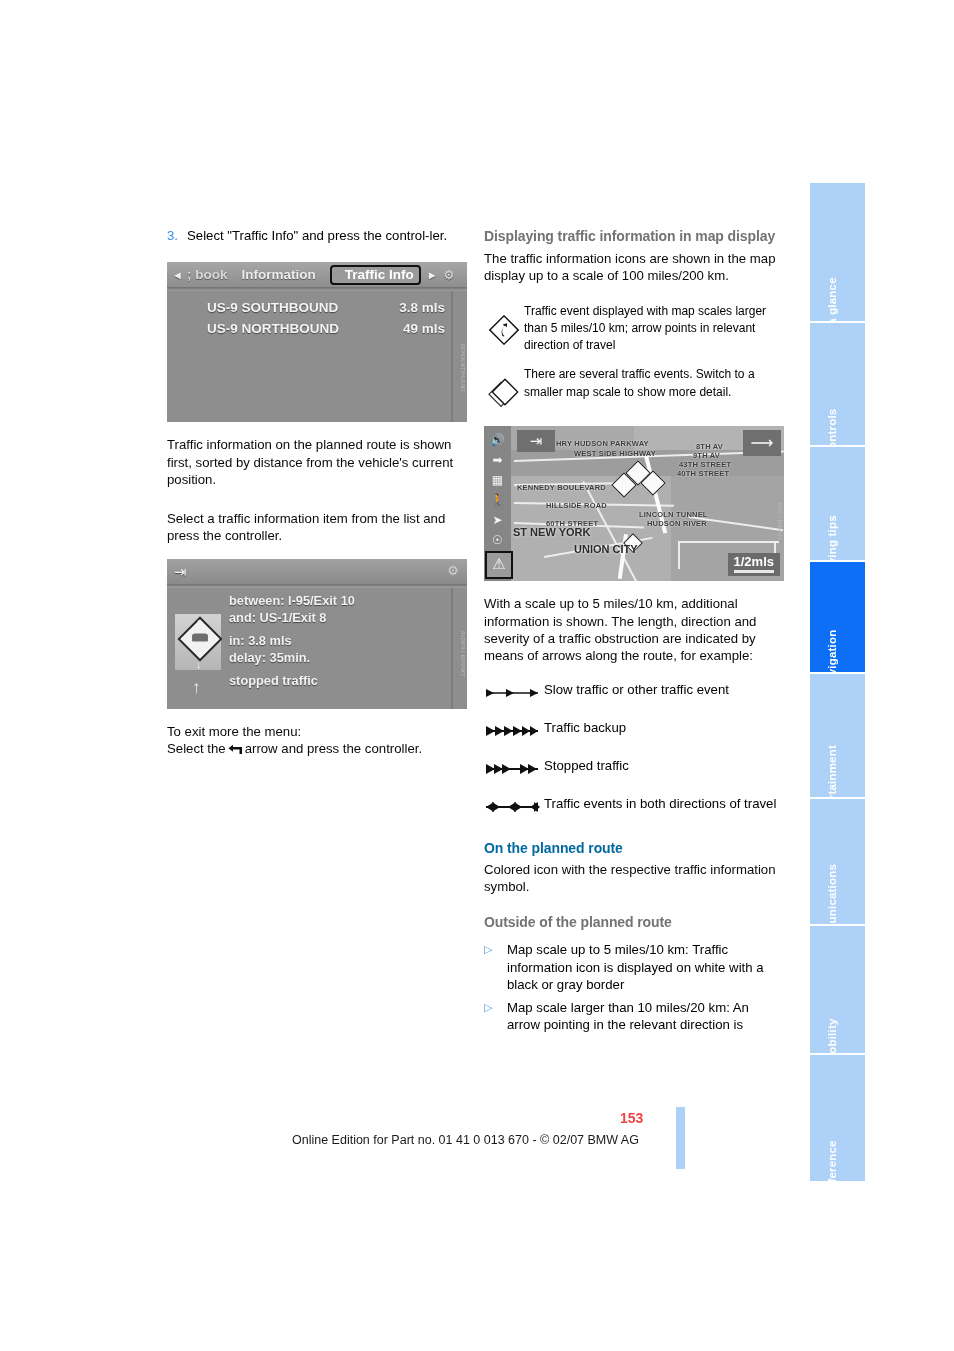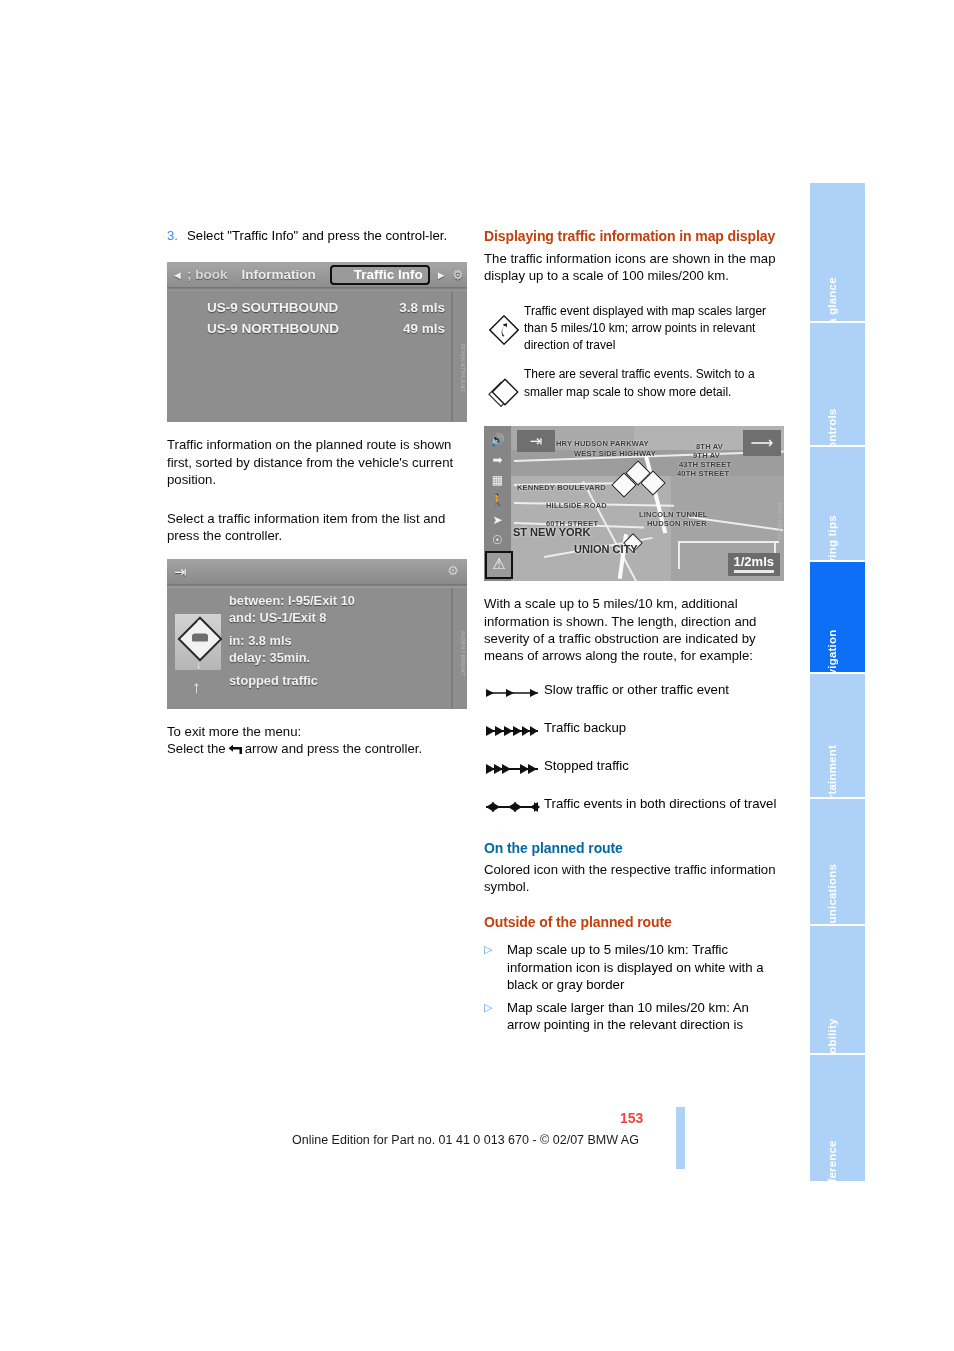--- a/index.html
+++ b/index.html
@@ -44,21 +44,21 @@
   }
   h2.section-head {
     font-size: 14px;
     line-height: 18px;
     font-weight: bold;
     color: #3a8ef0;
     margin: 0;
     letter-spacing: -0.1px;
   }
   h2.section-head.strong-blue {
-    color: #c2410c;
+    color: #737373;
   }
   h2.section-head.pale-blue {
     color: #0369a1;
   }
 
   .step {
     display: flex;
     font-size: 13.2px;
     line-height: 17.3px;
   }
@@ -101,21 +101,21 @@
     background: linear-gradient(#a6a6a6,#8e8e8e);
     display:flex; align-items:center;
     color:#f2f2f2; font-size:13.5px; font-weight:bold;
     text-shadow: 0 1px 1px rgba(0,0,0,.45);
   }
   #shot-list .menubar .arrL { margin-left:5px; font-size:11px; color:#efefef; }
   #shot-list .menubar .m1 { margin-left:4px; color:#d8d8d8;}
   #shot-list .menubar .m2 { margin-left:14px; color:#ececec;}
   #shot-list .menubar .sel {
     margin-left:14px; background:#9a9a9a; color:#fff;
-    border:2px solid #111; border-radius:4px; padding:0px 5px 1px 22px;
+    border:2px solid #111; border-radius:4px; padding:0px 5px 1px 13px;
     text-shadow:none;
   }
   #shot-list .menubar .arrR { margin-left:6px; font-size:11px; }
   #shot-list .menubar .gear {
     margin-left:6px; font-size:12px; color:#cfcfcf;
   }
   #shot-list .sepbar {
     position:absolute; left:0; right:0; top:25px; height:4px;
     background:linear-gradient(#6f6f6f,#a0a0a0);
   }

